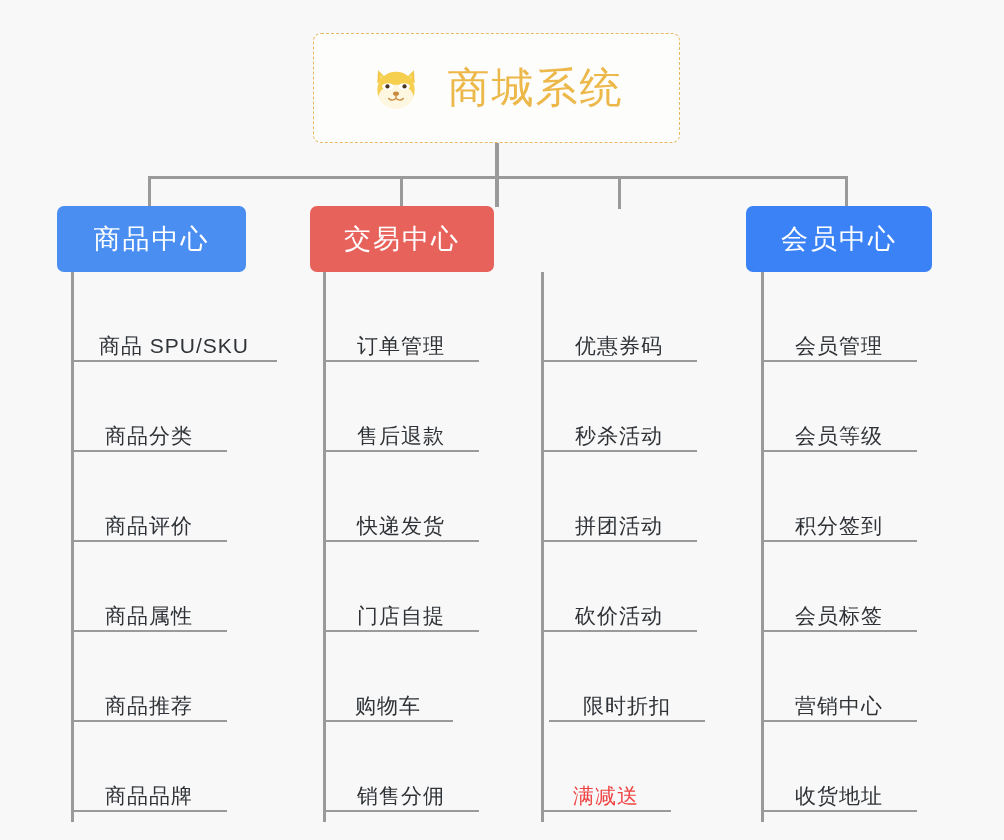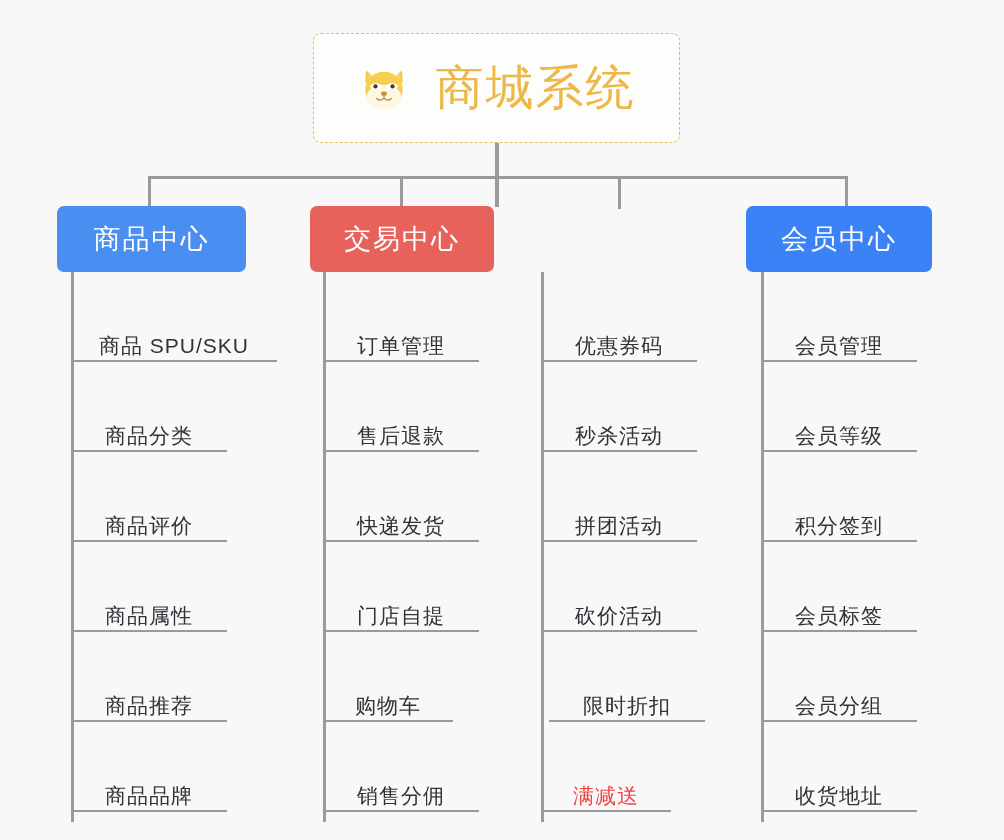--- a/index.html
+++ b/index.html
@@ -29,21 +29,21 @@
     box-sizing: border-box;
     background: #fdfdfc;
     border: 1px dashed #e8b860;
     border-radius: 8px;
     display: flex;
     align-items: center;
     justify-content: center;
     gap: 14px;
   }
   .root-title {
-    font-size: 48px;
+    font-size: 42px;
     color: #edb84a;
     letter-spacing: 2px;
     line-height: 1;
     font-family: "Liberation Sans", "DejaVu Sans", sans-serif;
     margin-left: 12px;
   }
   .shiba-icon {
     width: 52px;
     height: 52px;
     display: block;
@@ -217,20 +217,20 @@
     <div class="leaf-item" style="left: 0px; top: 90px; width: 156px; height: 90px; border-bottom-color: rgb(154, 154, 154);">
       <span class="leaf-label" style="color: rgb(47, 51, 55);">会员等级</span>
     </div>
     <div class="leaf-item" style="left: 0px; top: 180px; width: 156px; height: 90px; border-bottom-color: rgb(154, 154, 154);">
       <span class="leaf-label" style="color: rgb(47, 51, 55);">积分签到</span>
     </div>
     <div class="leaf-item" style="left: 0px; top: 270px; width: 156px; height: 90px; border-bottom-color: rgb(154, 154, 154);">
       <span class="leaf-label" style="color: rgb(47, 51, 55);">会员标签</span>
     </div>
     <div class="leaf-item" style="left: 0px; top: 360px; width: 156px; height: 90px; border-bottom-color: rgb(154, 154, 154);">
-      <span class="leaf-label" style="color: rgb(47, 51, 55);">会员分组</span>
+      <span class="leaf-label" style="color: rgb(47, 51, 55);">营销中心</span>
     </div>
     <div class="leaf-item" style="left: 0px; top: 450px; width: 156px; height: 90px; border-bottom-color: rgb(154, 154, 154);">
       <span class="leaf-label" style="color: rgb(47, 51, 55);">收货地址</span>
     </div>
   </div>
 
 </div>
 
 </body></html>

